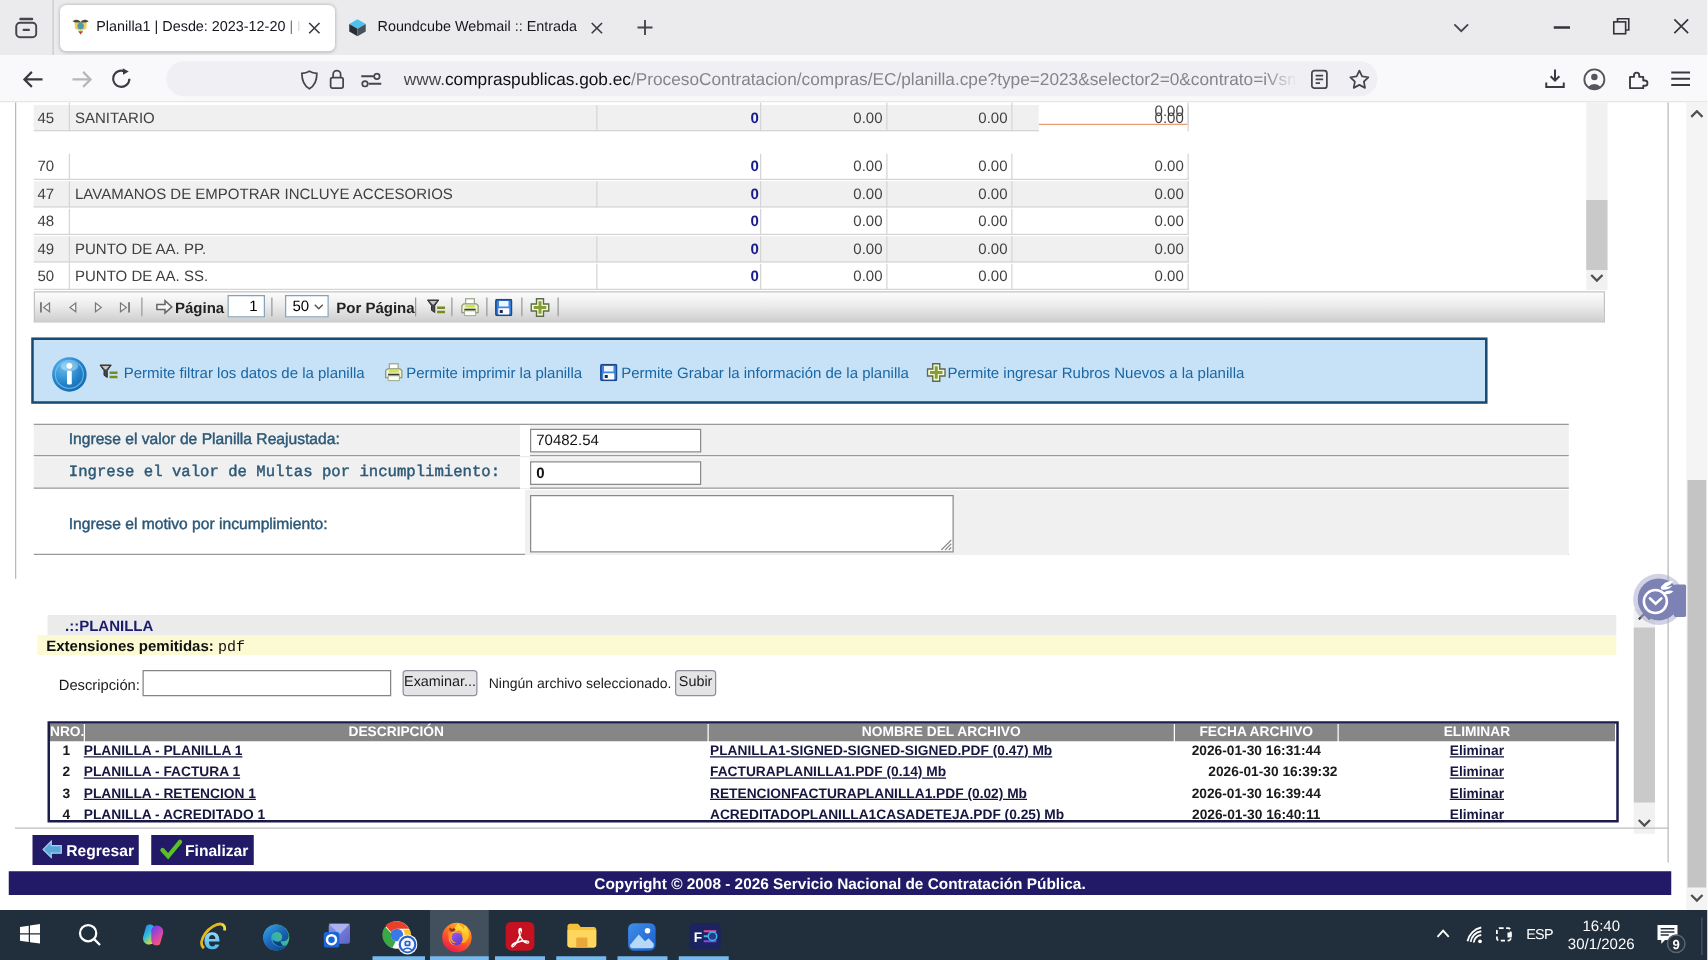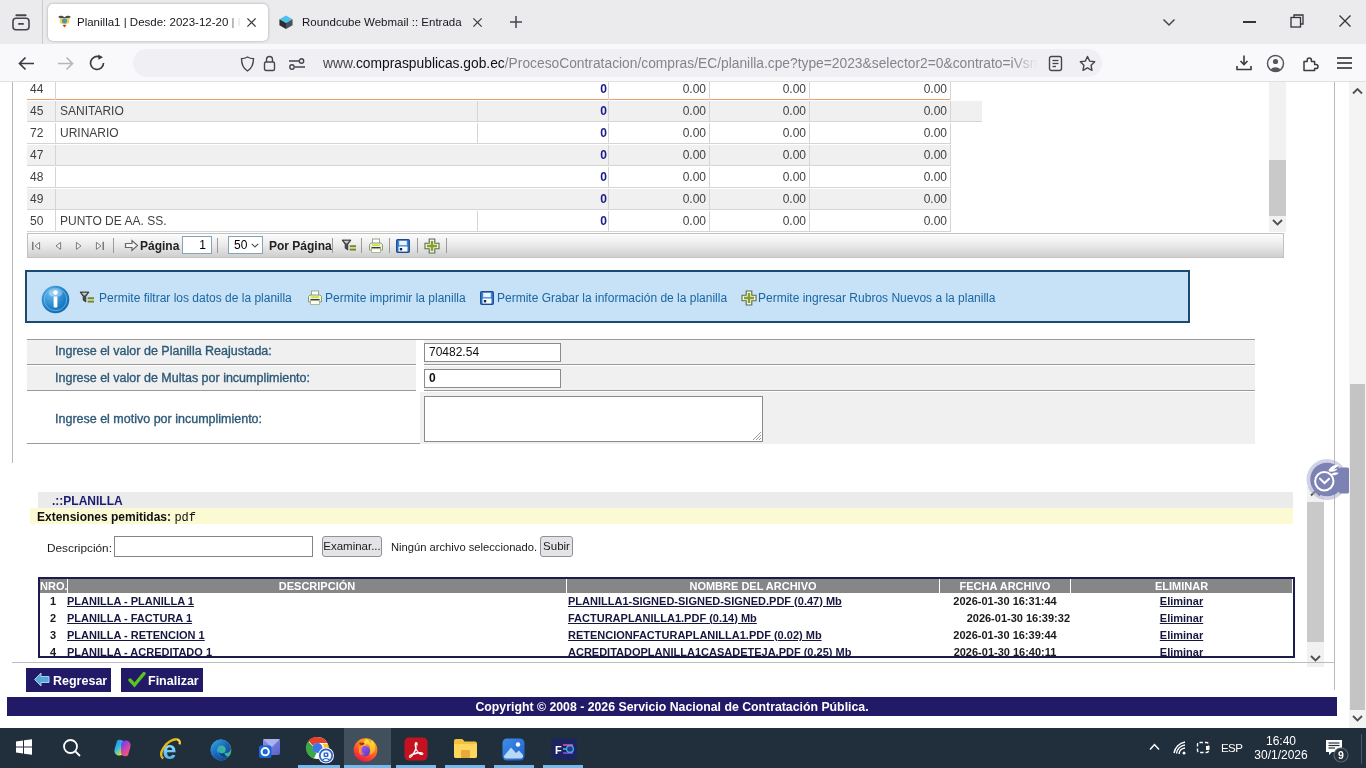--- a/index.html
+++ b/index.html
@@ -137,52 +137,53 @@
 <div class="abs" style="left:1334px;top:82px;width:1px;height:608px;background:#b9b9b9;"></div>
 
 <div id="grid" class="abs" style="left:27px;top:82px;width:924px;height:146px;font-size:12px;color:#3f3f3f;">
       <div style="position:absolute;left:0;top:0px;width:924px;height:18px;background:#ffffff;border-bottom:1px solid #e8a070;">
         <div style="position:absolute;left:0;top:0;width:29px;height:18px;border-right:1px solid #d5d5d5;padding-left:3px;line-height:15px;">44</div>
         <div style="position:absolute;left:451px;top:0;width:131px;height:18px;border-right:1px solid #d5d5d5;line-height:15px;text-align:right;padding-right:1px;font-weight:bold;color:#1a1a8c;">0</div>
         <div style="position:absolute;left:582px;top:0;width:101px;height:18px;border-right:1px solid #d5d5d5;line-height:15px;text-align:right;padding-right:3px;">0.00</div>
         <div style="position:absolute;left:683px;top:0;width:100px;height:18px;border-right:1px solid #d5d5d5;line-height:15px;text-align:right;padding-right:3px;">0.00</div>
         <div style="position:absolute;left:783px;top:0;width:141px;height:18px;border-right:1px solid #d5d5d5;line-height:15px;text-align:right;padding-right:3px;">0.00</div>
       </div>
-      <div style="position:absolute;left:0;top:19px;width:955px;height:21px;background:#f0f0f0;border-bottom:1px solid #d5d5d5;">
+      <div style="position:absolute;left:0;top:2px;width:804px;height:21px;background:#f0f0f0;border-bottom:1px solid #d5d5d5;">
         <div style="position:absolute;left:0;top:0;width:29px;height:21px;border-right:1px solid #d5d5d5;padding-left:3px;line-height:21px;">45</div>
         <div style="position:absolute;left:33px;top:0;width:418px;height:21px;border-right:1px solid #d5d5d5;line-height:21px;white-space:nowrap;">SANITARIO</div>
         <div style="position:absolute;left:451px;top:0;width:131px;height:21px;border-right:1px solid #d5d5d5;line-height:21px;text-align:right;padding-right:1px;font-weight:bold;color:#1a1a8c;">0</div>
         <div style="position:absolute;left:582px;top:0;width:101px;height:21px;border-right:1px solid #d5d5d5;line-height:21px;text-align:right;padding-right:3px;">0.00</div>
         <div style="position:absolute;left:683px;top:0;width:100px;height:21px;border-right:1px solid #d5d5d5;line-height:21px;text-align:right;padding-right:3px;">0.00</div>
         <div style="position:absolute;left:783px;top:0;width:141px;height:21px;border-right:1px solid #d5d5d5;line-height:21px;text-align:right;padding-right:3px;">0.00</div>
       </div>
       <div style="position:absolute;left:0;top:41px;width:924px;height:21px;background:#ffffff;border-bottom:1px solid #d5d5d5;">
-        <div style="position:absolute;left:0;top:0;width:29px;height:21px;border-right:1px solid #d5d5d5;padding-left:3px;line-height:21px;">72</div>
-        <div style="position:absolute;left:33px;top:0;width:418px;height:21px;border-right:1px solid #d5d5d5;line-height:21px;white-space:nowrap;">URINARIO</div>
+        <div style="position:absolute;left:0;top:0;width:29px;height:21px;border-right:1px solid #d5d5d5;padding-left:3px;line-height:21px;">70</div>
         <div style="position:absolute;left:451px;top:0;width:131px;height:21px;border-right:1px solid #d5d5d5;line-height:21px;text-align:right;padding-right:1px;font-weight:bold;color:#1a1a8c;">0</div>
         <div style="position:absolute;left:582px;top:0;width:101px;height:21px;border-right:1px solid #d5d5d5;line-height:21px;text-align:right;padding-right:3px;">0.00</div>
         <div style="position:absolute;left:683px;top:0;width:100px;height:21px;border-right:1px solid #d5d5d5;line-height:21px;text-align:right;padding-right:3px;">0.00</div>
         <div style="position:absolute;left:783px;top:0;width:141px;height:21px;border-right:1px solid #d5d5d5;line-height:21px;text-align:right;padding-right:3px;">0.00</div>
       </div>
       <div style="position:absolute;left:0;top:63px;width:924px;height:21px;background:#f0f0f0;border-bottom:1px solid #d5d5d5;">
         <div style="position:absolute;left:0;top:0;width:29px;height:21px;border-right:1px solid #d5d5d5;padding-left:3px;line-height:21px;">47</div>
+        <div style="position:absolute;left:33px;top:0;width:418px;height:21px;border-right:1px solid #d5d5d5;line-height:21px;white-space:nowrap;">LAVAMANOS DE EMPOTRAR INCLUYE ACCESORIOS</div>
         <div style="position:absolute;left:451px;top:0;width:131px;height:21px;border-right:1px solid #d5d5d5;line-height:21px;text-align:right;padding-right:1px;font-weight:bold;color:#1a1a8c;">0</div>
         <div style="position:absolute;left:582px;top:0;width:101px;height:21px;border-right:1px solid #d5d5d5;line-height:21px;text-align:right;padding-right:3px;">0.00</div>
         <div style="position:absolute;left:683px;top:0;width:100px;height:21px;border-right:1px solid #d5d5d5;line-height:21px;text-align:right;padding-right:3px;">0.00</div>
         <div style="position:absolute;left:783px;top:0;width:141px;height:21px;border-right:1px solid #d5d5d5;line-height:21px;text-align:right;padding-right:3px;">0.00</div>
       </div>
       <div style="position:absolute;left:0;top:85px;width:924px;height:21px;background:#ffffff;border-bottom:1px solid #d5d5d5;">
         <div style="position:absolute;left:0;top:0;width:29px;height:21px;border-right:1px solid #d5d5d5;padding-left:3px;line-height:21px;">48</div>
         <div style="position:absolute;left:451px;top:0;width:131px;height:21px;border-right:1px solid #d5d5d5;line-height:21px;text-align:right;padding-right:1px;font-weight:bold;color:#1a1a8c;">0</div>
         <div style="position:absolute;left:582px;top:0;width:101px;height:21px;border-right:1px solid #d5d5d5;line-height:21px;text-align:right;padding-right:3px;">0.00</div>
         <div style="position:absolute;left:683px;top:0;width:100px;height:21px;border-right:1px solid #d5d5d5;line-height:21px;text-align:right;padding-right:3px;">0.00</div>
         <div style="position:absolute;left:783px;top:0;width:141px;height:21px;border-right:1px solid #d5d5d5;line-height:21px;text-align:right;padding-right:3px;">0.00</div>
       </div>
       <div style="position:absolute;left:0;top:107px;width:924px;height:21px;background:#f0f0f0;border-bottom:1px solid #d5d5d5;">
         <div style="position:absolute;left:0;top:0;width:29px;height:32px;border-right:1px solid #d5d5d5;padding-left:3px;line-height:21px;">49</div>
+        <div style="position:absolute;left:33px;top:0;width:418px;height:21px;border-right:1px solid #d5d5d5;line-height:21px;white-space:nowrap;">PUNTO DE AA. PP.</div>
         <div style="position:absolute;left:451px;top:0;width:131px;height:21px;border-right:1px solid #d5d5d5;line-height:21px;text-align:right;padding-right:1px;font-weight:bold;color:#1a1a8c;">0</div>
         <div style="position:absolute;left:582px;top:0;width:101px;height:21px;border-right:1px solid #d5d5d5;line-height:21px;text-align:right;padding-right:3px;">0.00</div>
         <div style="position:absolute;left:683px;top:0;width:100px;height:21px;border-right:1px solid #d5d5d5;line-height:21px;text-align:right;padding-right:3px;">0.00</div>
         <div style="position:absolute;left:783px;top:0;width:141px;height:21px;border-right:1px solid #d5d5d5;line-height:21px;text-align:right;padding-right:3px;">0.00</div>
       </div>
       <div style="position:absolute;left:0;top:129px;width:924px;height:21px;background:#ffffff;border-bottom:1px solid #d5d5d5;">
         <div style="position:absolute;left:0;top:0;width:29px;height:21px;border-right:1px solid #d5d5d5;padding-left:3px;line-height:21px;">50</div>
         <div style="position:absolute;left:33px;top:0;width:418px;height:21px;border-right:1px solid #d5d5d5;line-height:21px;white-space:nowrap;">PUNTO DE AA. SS.</div>
         <div style="position:absolute;left:451px;top:0;width:131px;height:21px;border-right:1px solid #d5d5d5;line-height:21px;text-align:right;padding-right:1px;font-weight:bold;color:#1a1a8c;">0</div>
         <div style="position:absolute;left:582px;top:0;width:101px;height:21px;border-right:1px solid #d5d5d5;line-height:21px;text-align:right;padding-right:3px;">0.00</div>
@@ -308,21 +309,21 @@
       </div>
     </div>
 
 <div id="form">
       <div style="position:absolute;left:27px;top:339px;width:1228px;height:26px;background:#f0f0f0;border-top:1px solid #9a9a9a;border-bottom:1px solid #9a9a9a;"></div>
       <div style="position:absolute;left:416px;top:340px;width:8px;height:25px;background:#fff;"></div>
       <div style="position:absolute;left:55px;top:344px;font-size:12.5px;color:#2d5977;-webkit-text-stroke:0.35px #2d5977;">Ingrese el valor de Planilla Reajustada:</div>
       <div style="position:absolute;left:424px;top:343px;width:137px;height:19px;background:#fff;border:1px solid #8a8a8a;font-size:12px;color:#111;line-height:17px;padding-left:4px;">70482.54</div>
       <div style="position:absolute;left:27px;top:366px;width:1228px;height:25px;background:#f0f0f0;border-bottom:1px solid #9a9a9a;"></div>
       <div style="position:absolute;left:416px;top:366px;width:8px;height:25px;background:#fff;"></div>
-      <div style="position:absolute;left:55px;top:371px;font-size:12.5px;color:#2d5977;-webkit-text-stroke:0.35px #2d5977;">Ingrese el valor de Multas por incumplimiento:</div>
+      <div style="position:absolute;left:55px;top:371px;font-size:12.5px;color:#2d5977;font-family:Liberation Mono, monospace;-webkit-text-stroke:0.35px #2d5977;">Ingrese el valor de Multas por incumplimiento:</div>
       <div style="position:absolute;left:424px;top:369px;width:137px;height:19px;background:#fff;border:1px solid #8a8a8a;font-size:12px;font-weight:bold;color:#111;line-height:17px;padding-left:4px;">0</div>
       <div style="position:absolute;left:27px;top:392px;width:1228px;height:52px;background:#fff;border-bottom:1px solid #9a9a9a;"></div>
       <div style="position:absolute;left:420px;top:392px;width:835px;height:52px;background:#f0f0f0;"></div>
       <div style="position:absolute;left:55px;top:412px;font-size:12.5px;color:#2d5977;-webkit-text-stroke:0.35px #2d5977;">Ingrese el motivo por incumplimiento:</div>
       <div style="position:absolute;left:424px;top:396px;width:339px;height:46px;background:#fff;border:1px solid #8a8a8a;"></div>
       <svg style="position:absolute;left:752px;top:431px;" width="10" height="10" viewBox="0 0 10 10">
         <path d="M9 1 L1 9 M9 4 L4 9 M9 7 L7 9" stroke="#8a8a8a" stroke-width="0.9"></path>
       </svg>
     </div>
 

